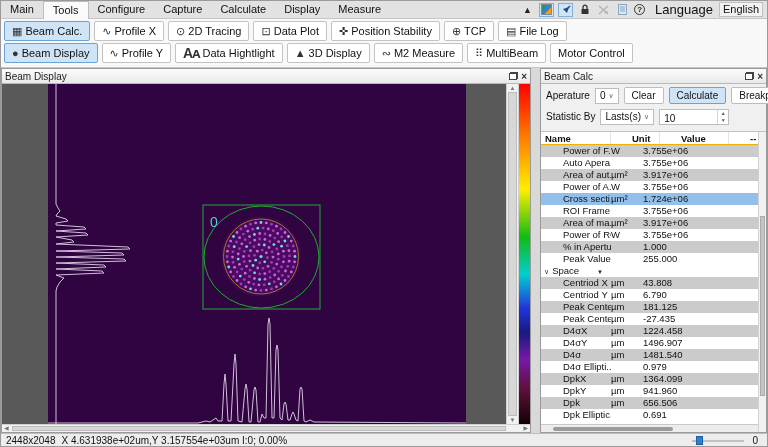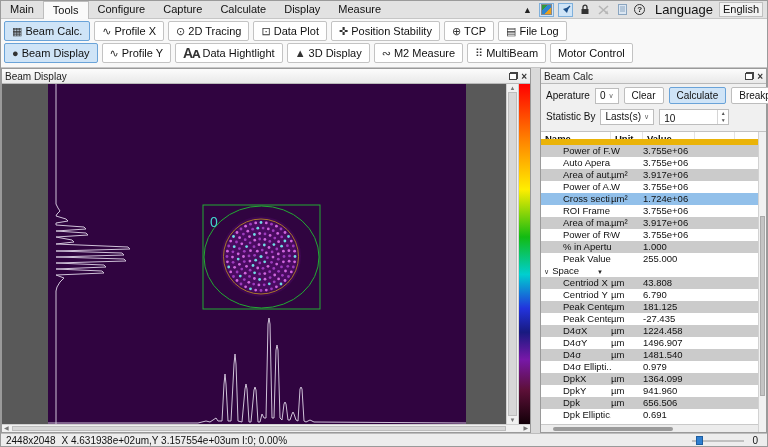--- a/index.html
+++ b/index.html
@@ -77,21 +77,21 @@
        font-size:10px;display:flex;align-items:center;color:#111;}
   .btn.hl{background:var(--accent-bg);border-color:#6aa3d8;}
   .spin{background:#fff;border:1px solid #bdbdbd;height:16px;width:70px;display:flex;align-items:flex-end;font-size:10px;}
   .spin .v{flex:1;padding-left:4px;}
   .spin .arrows{width:11px;display:flex;flex-direction:column;border-left:1px solid #d5d5d5;}
   .spin .arrows span{font-size:5px;line-height:7px;text-align:center;color:#555;}
 
   .bc-table{flex:1 1 auto;display:flex;min-height:0;background:#fff;border-top:1px solid #c2c2c2;}
   .bc-grid{flex:1 1 auto;display:flex;flex-direction:column;min-width:0;}
   .thead{display:grid;grid-template-columns:70px 32px 52px 40px 31px;height:13px;background:#fff;
-         border-bottom:6px solid #eab308;font-size:9.5px;font-weight:bold;color:#111;flex:0 0 13px;}
+         border-bottom:1px solid #eab308;font-size:9.5px;font-weight:bold;color:#111;flex:0 0 13px;gap:17px;}
   .thead div{padding-left:4px;line-height:13px;border-right:1px solid #e4e4e4;overflow:hidden;}
   .trows{flex:1 1 auto;overflow:hidden;}
   .trow{display:grid;grid-template-columns:70px 32px 52px 40px 31px;height:12px;line-height:12px;
         font-size:9.5px;color:#111;}
   .trow>div{overflow:hidden;white-space:nowrap;}
   .trow.odd{background:var(--rowgray);}
   .trow.even{background:#fff;}
   .trow.selected{background:var(--selected);}
   .c-name{padding-left:22px;}
   .trow.group .c-name{padding-left:3px;}

